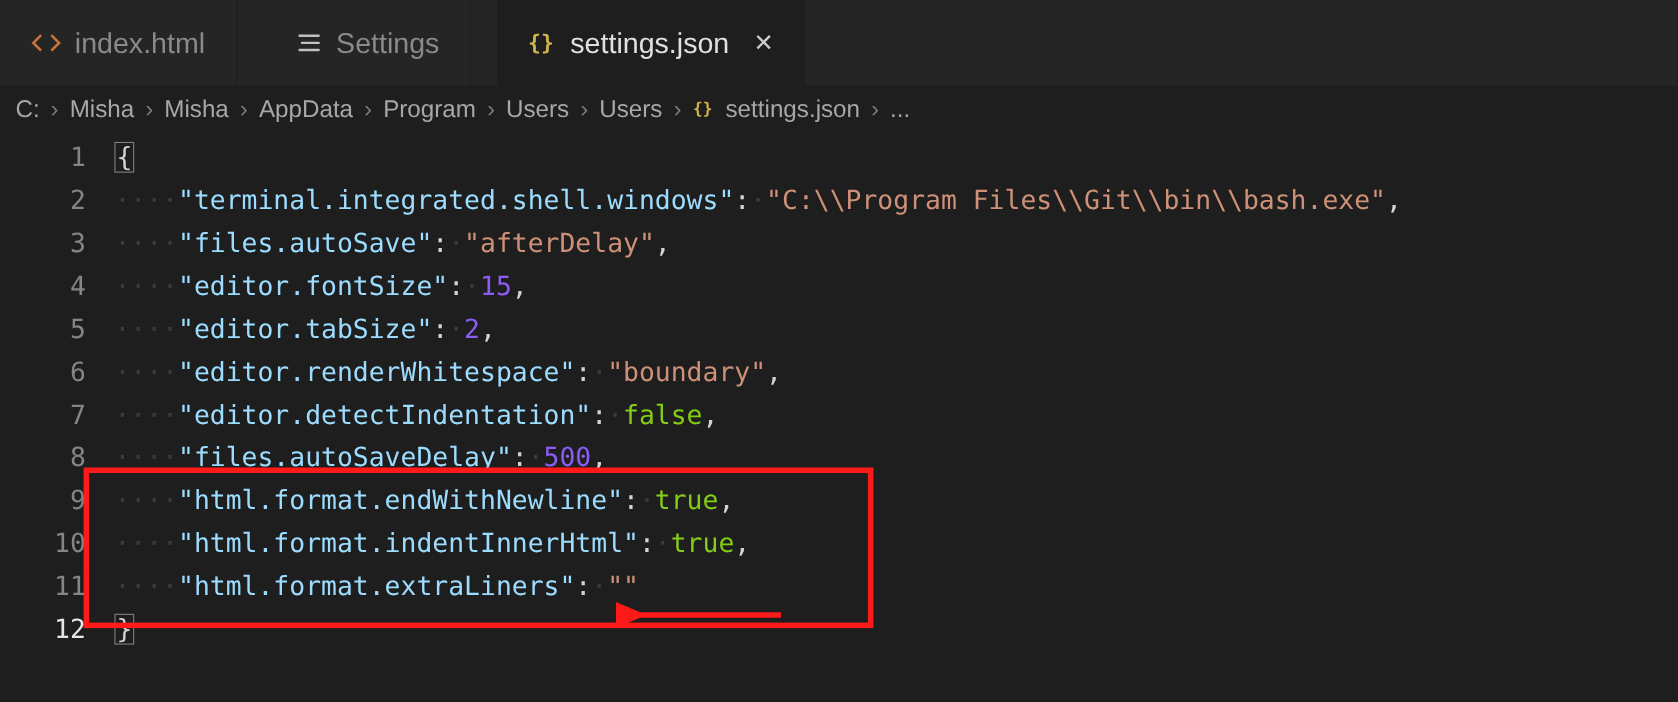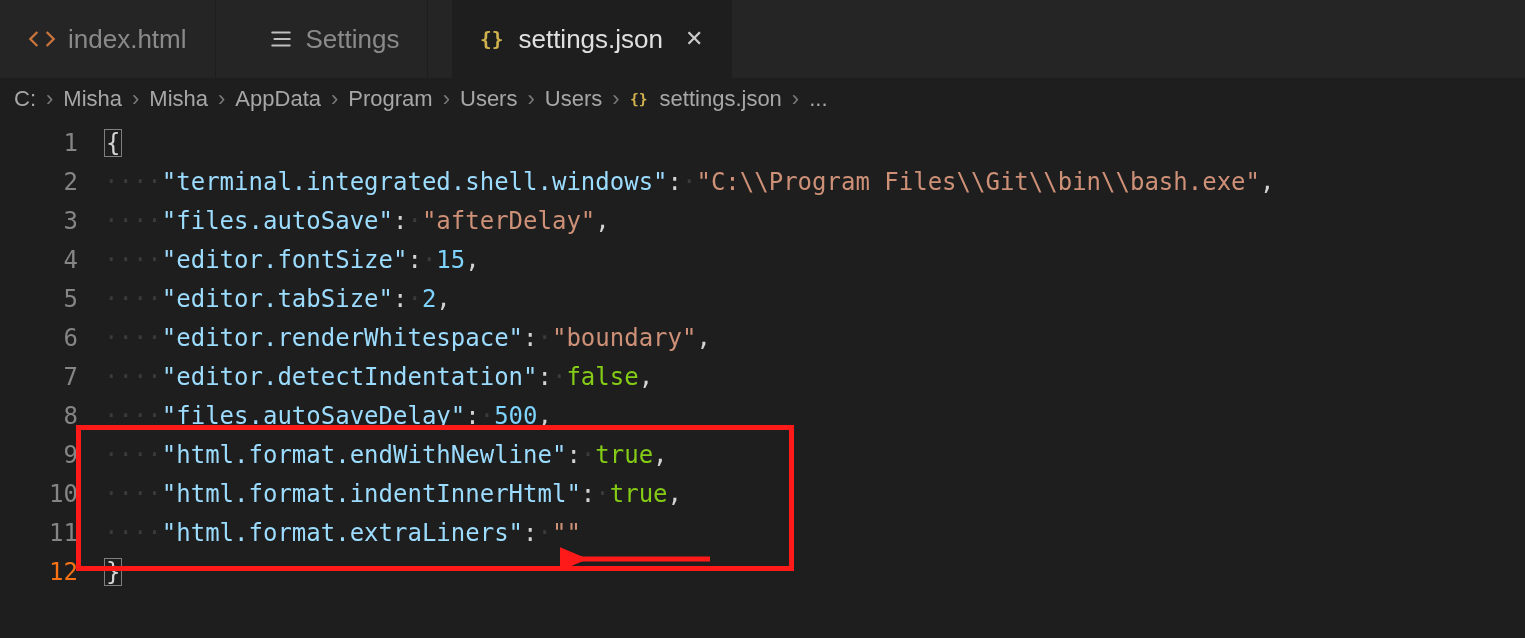--- a/index.html
+++ b/index.html
@@ -61,31 +61,31 @@
     padding-top: 4px;
   }
   .gutter {
     width: 104px;
     text-align: right;
     color: #858585;
     padding-right: 26px;
     user-select: none;
   }
   .gutter .ln { height: 39px; }
-  .gutter .ln.active { color: #f97316; }
+  .gutter .ln.active { color: #e5e5e5; }
   .code {
     position: relative;
     flex: 1;
   }
   .line { height: 39px; white-space: pre; }
   .ws { color: #3b3b3b; }
   .punct { color: #d4d4d4; }
   .key { color: #9cdcfe; }
   .str { color: #ce9178; }
-  .num { color: #7dd3fc; }
+  .num { color: #8b5cf6; }
   .bool { color: #84cc16; }
   .brace-box {
     display: inline-block;
     border: 1px solid #7f7f7f;
     padding: 0 1px;
     color: #d4d4d4;
     line-height: 1.1;
   }
 
   

